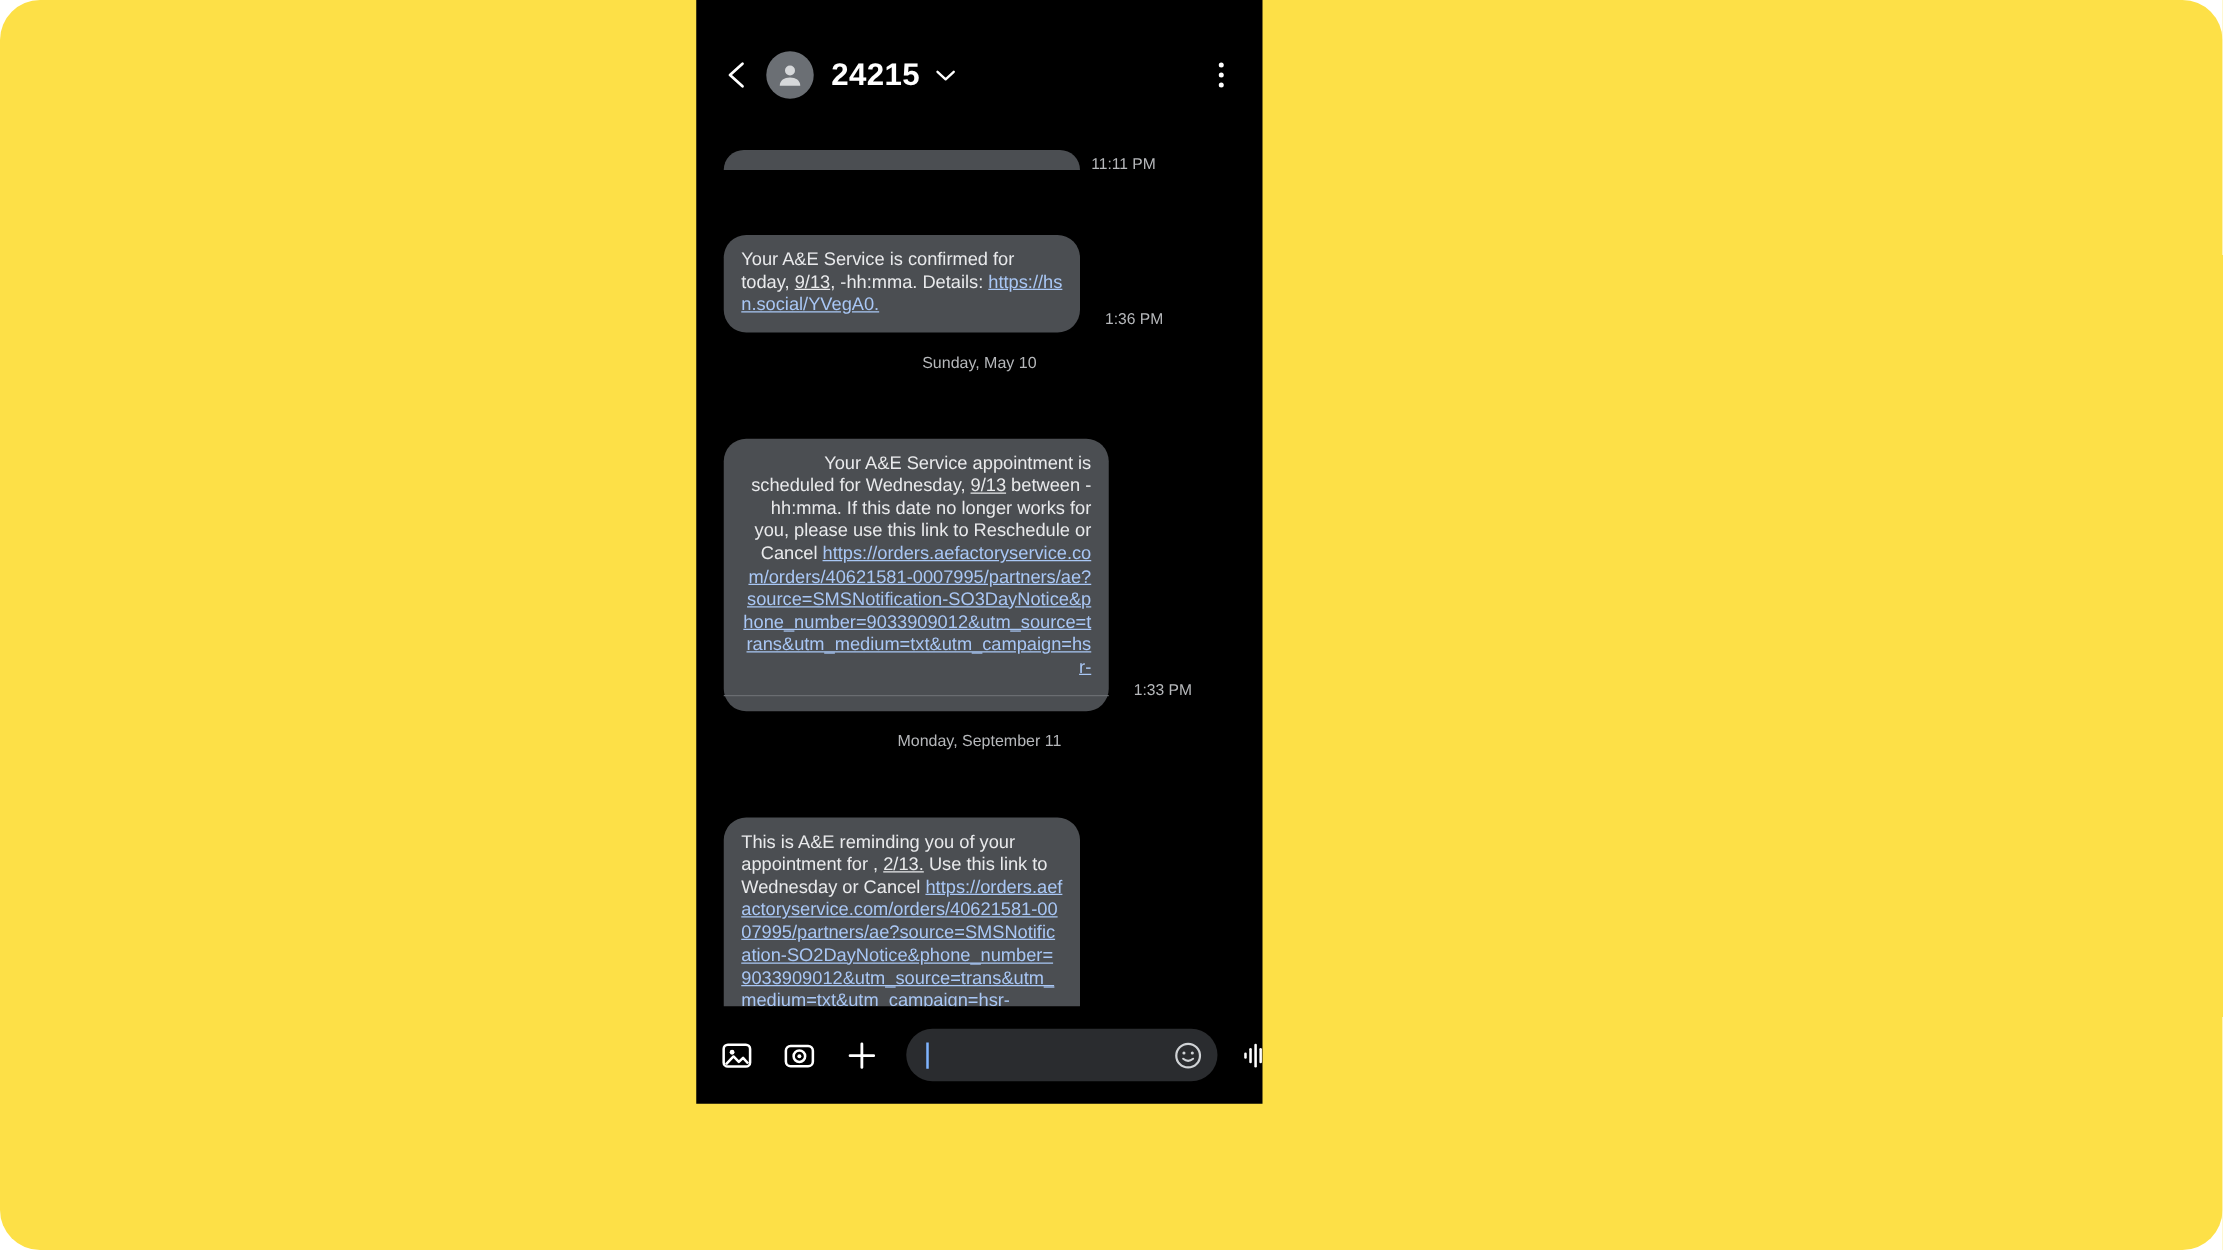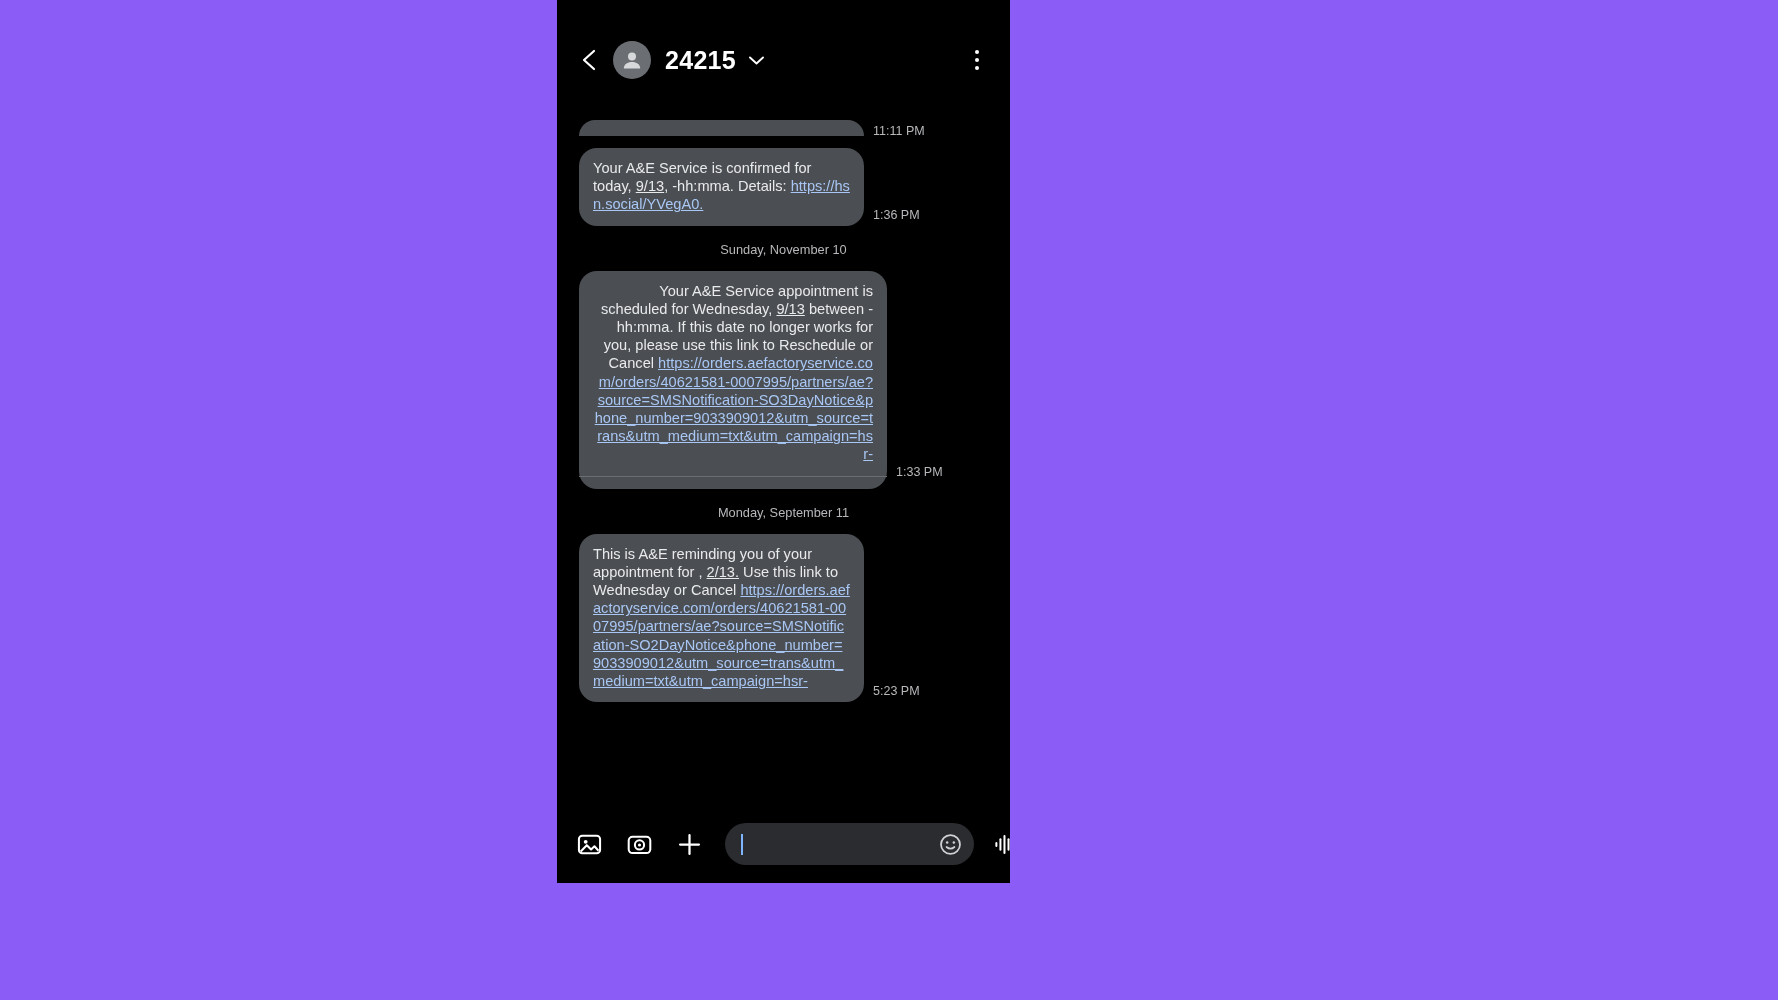--- a/index.html
+++ b/index.html
@@ -8,21 +8,22 @@
     background: #ffffff;
     width: 1778px;
     height: 1000px;
     overflow: hidden;
     font-family: "Liberation Sans", sans-serif;
   }
   #screen {
     position: relative;
     width: 1778px;
     height: 1000px;
-    background: #8b5cf6;
+    background: #fde047;
+    border-radius: 32px;
   }
   .phone {
     position: absolute;
     left: 557px;
     top: 0px;
     width: 453px;
     height: 883px;
     background: #000000;
     overflow: hidden;
     display: flex;
@@ -106,25 +107,26 @@
     background: #4b4e52;
     border-radius: 18px;
     padding: 11px 14px 12px 14px;
     box-sizing: border-box;
     color: #e9eaec;
     font-size: 14.6px;
     line-height: 18.2px;
     max-width: 285px;
     word-wrap: break-word;
     overflow-wrap: break-word;
+    margin-top: 40px;
   }
   .ts {
     font-size: 12.5px;
     color: #b6b8bb;
-    margin-left: 9px;
+    margin-left: 20px;
     margin-bottom: 4px;
     white-space: nowrap;
   }
   .lnk {
     color: #a9c7f5;
     text-decoration: underline;
     word-break: break-all;
   }
   .udl {
     text-decoration: underline;
@@ -264,21 +266,21 @@
         <div class="partial-ts">11:11 PM</div>
       </div>
 
       <div class="msg-row" style="margin-top:12px;">
         <div class="bubble">
           <span>Your A&amp;E Service is confirmed for today, </span><span class="udl">9/13</span><span>, -hh:mma. Details: </span><span class="lnk">https://hsn.social/YVegA0.</span>
         </div>
         <div class="ts">1:36 PM</div>
       </div>
 
-      <div class="daysep">Sunday, November 10</div>
+      <div class="daysep">Sunday, May 10</div>
 
       <div class="msg-row">
         <div class="bubble bubble-wide">
           <span>Your A&amp;E Service appointment is scheduled for Wednesday, </span><span class="udl">9/13</span><span> between -hh:mma.  If this date no longer works for you, please use this link to Reschedule or Cancel </span><span class="lnk">https://orders.aefactoryservice.com/orders/40621581-0007995/partners/ae?source=SMSNotification-SO3DayNotice&amp;phone_number=9033909012&amp;utm_source=trans&amp;utm_medium=txt&amp;utm_campaign=hsr-</span>
           <div class="viewall-sep"></div>
         </div>
         <div class="ts" style="margin-bottom:10px;">1:33 PM</div>
       </div>
 
       <div class="daysep">Monday, September 11</div>

